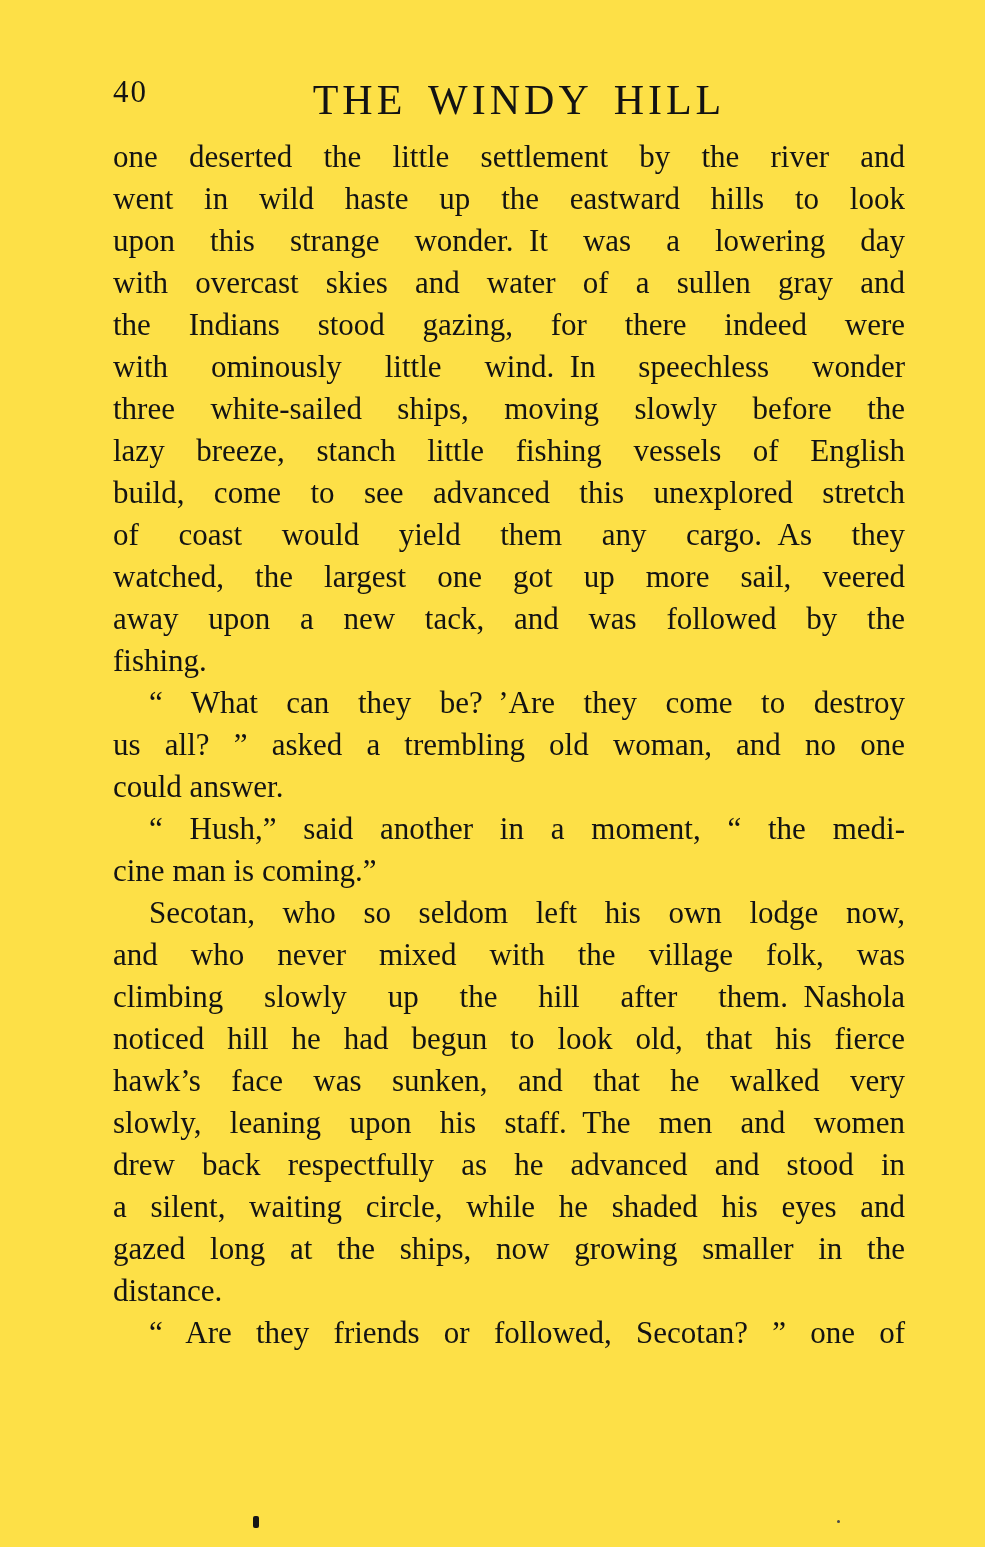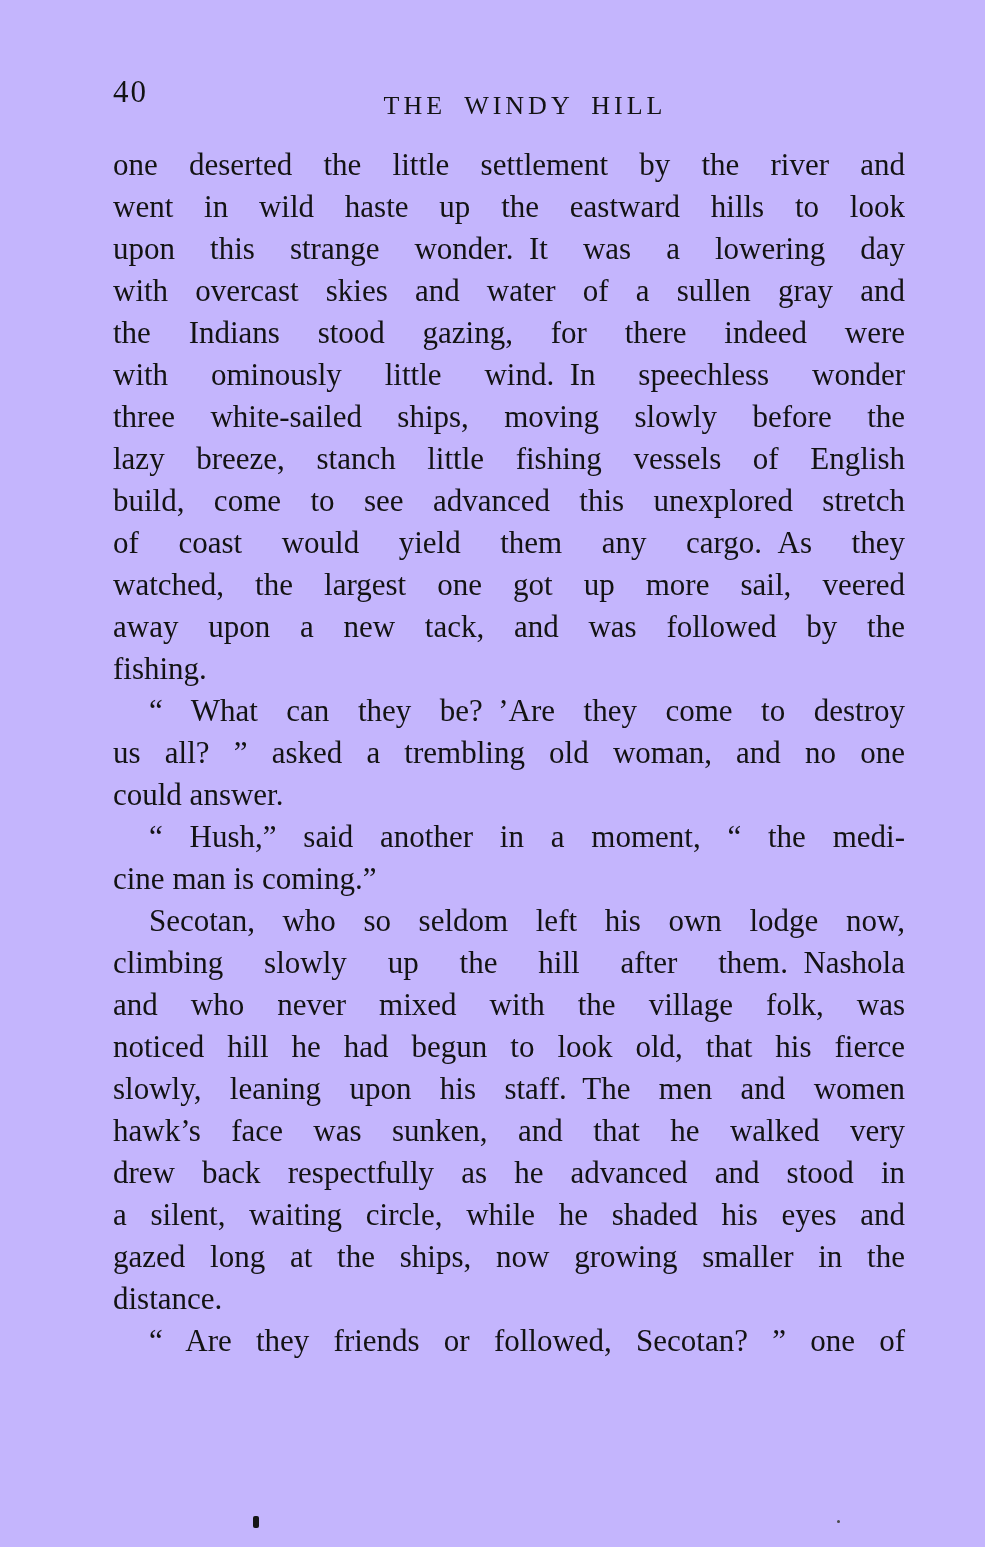--- a/index.html
+++ b/index.html
@@ -4,52 +4,52 @@
 <style>
   html, body {
     margin: 0;
     padding: 0;
     background: #ffffff;
   }
   .page {
     position: relative;
     width: 985px;
     height: 1547px;
-    background: #c4b5fd;
+    background: #fde047;
     overflow: hidden;
     font-family: "Liberation Serif", "DejaVu Serif", serif;
     color: #131313;
   }
   .page-header {
     position: absolute;
     top: 68px;
     left: 113px;
     width: 792px;
     height: 44px;
   }
   .page-num {
     position: absolute;
     left: 0;
     top: 6px;
     font-size: 31px;
     letter-spacing: 2px;
   }
   .running-title {
-    margin: 16px;
+    margin: 10px;
     width: 100%;
     text-align: center;
-    font-size: 26px;
+    font-size: 42px;
     font-weight: normal;
     letter-spacing: 4px;
     word-spacing: 8px;
     line-height: 44px;
   }
   .text-block {
     position: absolute;
-    top: 144px;
+    top: 136px;
     left: 113px;
     width: 792px;
     font-size: 31px;
     line-height: 42px;
   }
   .paragraph {
     margin: 0;
   }
   .line {
     height: 42px;
@@ -117,25 +117,25 @@
       <div class="line line--end">could answer.</div>
     </div>
 
     <div class="paragraph">
       <div class="line line--indent">“ Hush,” said another in a moment, “ the medi-</div>
       <div class="line line--end">cine man is coming.”</div>
     </div>
 
     <div class="paragraph">
       <div class="line line--indent">Secotan, who so seldom left his own lodge now,</div>
+      <div class="line">and who never mixed with the village folk, was</div>
       <div class="line">climbing slowly up the hill after them. Nashola</div>
-      <div class="line">and who never mixed with the village folk, was</div>
       <div class="line">noticed hill he had begun to look old, that his fierce</div>
+      <div class="line">hawk’s face was sunken, and that he walked very</div>
       <div class="line">slowly, leaning upon his staff. The men and women</div>
-      <div class="line">hawk’s face was sunken, and that he walked very</div>
       <div class="line">drew back respectfully as he advanced and stood in</div>
       <div class="line">a silent, waiting circle, while he shaded his eyes and</div>
       <div class="line">gazed long at the ships, now growing smaller in the</div>
       <div class="line line--end">distance.</div>
     </div>
 
     <div class="paragraph">
       <div class="line line--indent">“ Are they friends or followed, Secotan? ” one of</div>
     </div>
 

